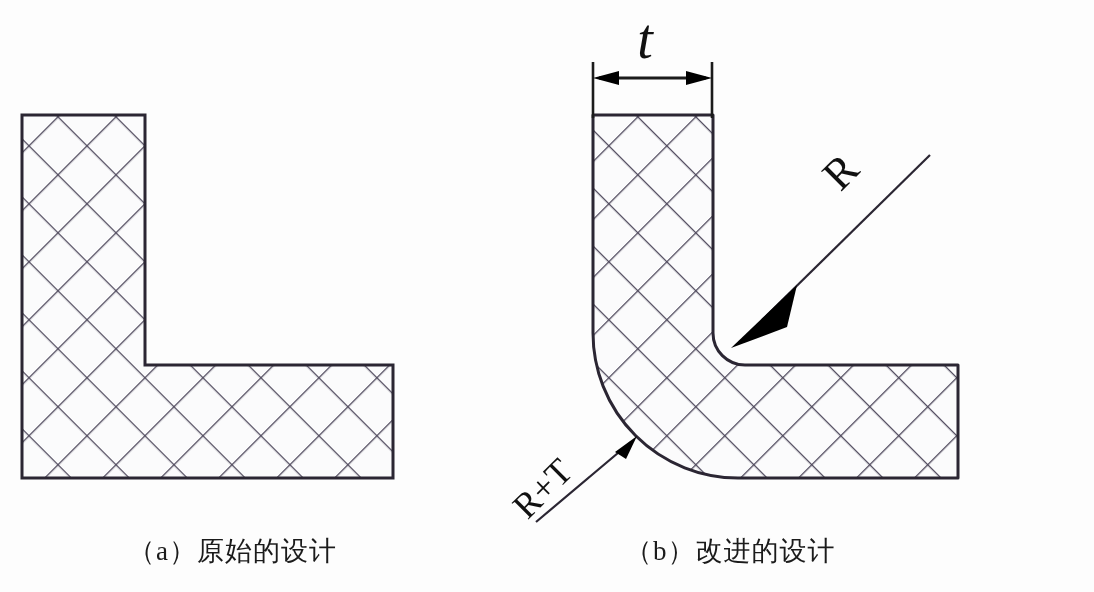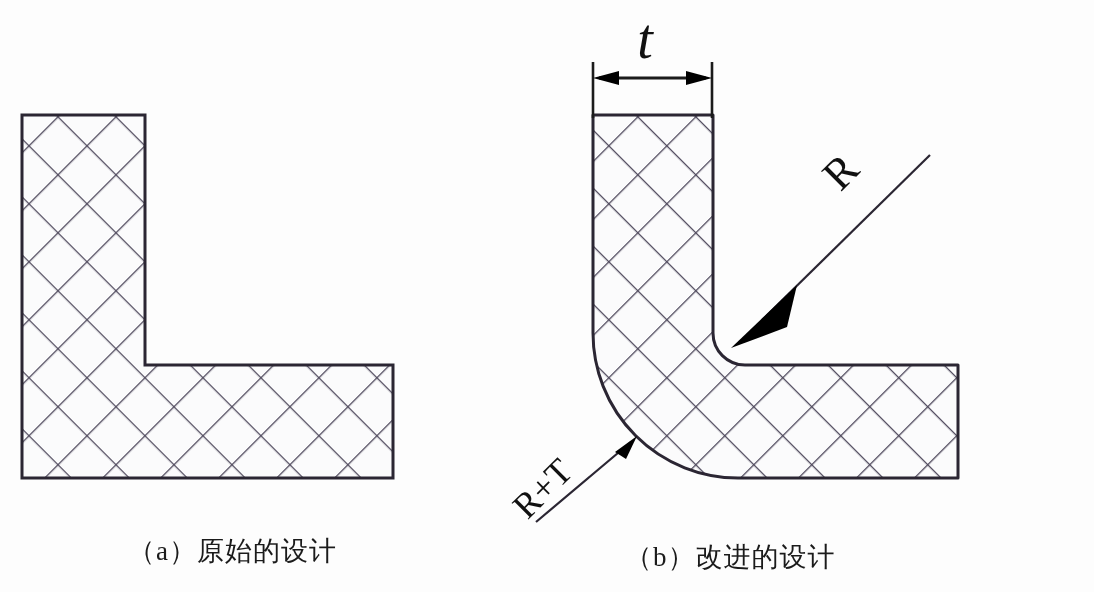--- a/index.html
+++ b/index.html
@@ -16,21 +16,21 @@
   .caption{
     position:absolute;
     font-family:"Liberation Serif", serif;
     font-size:27px;
     color:#1b1b1b;
     white-space:nowrap;
     letter-spacing:1px;
     text-align:center;
   }
   #caption-a{left:128px;top:533px;}
-  #caption-b{left:625px;top:533px;margin-top:6px;}
+  #caption-b{left:625px;top:533px;}
   .watermark{
     position:absolute;
     left:767px;top:534px;
     font-family:"Liberation Serif", serif;
     font-size:27px;
     color:#2a2a2a;
     white-space:nowrap;
     letter-spacing:0px;
     opacity:0.92;
   }

